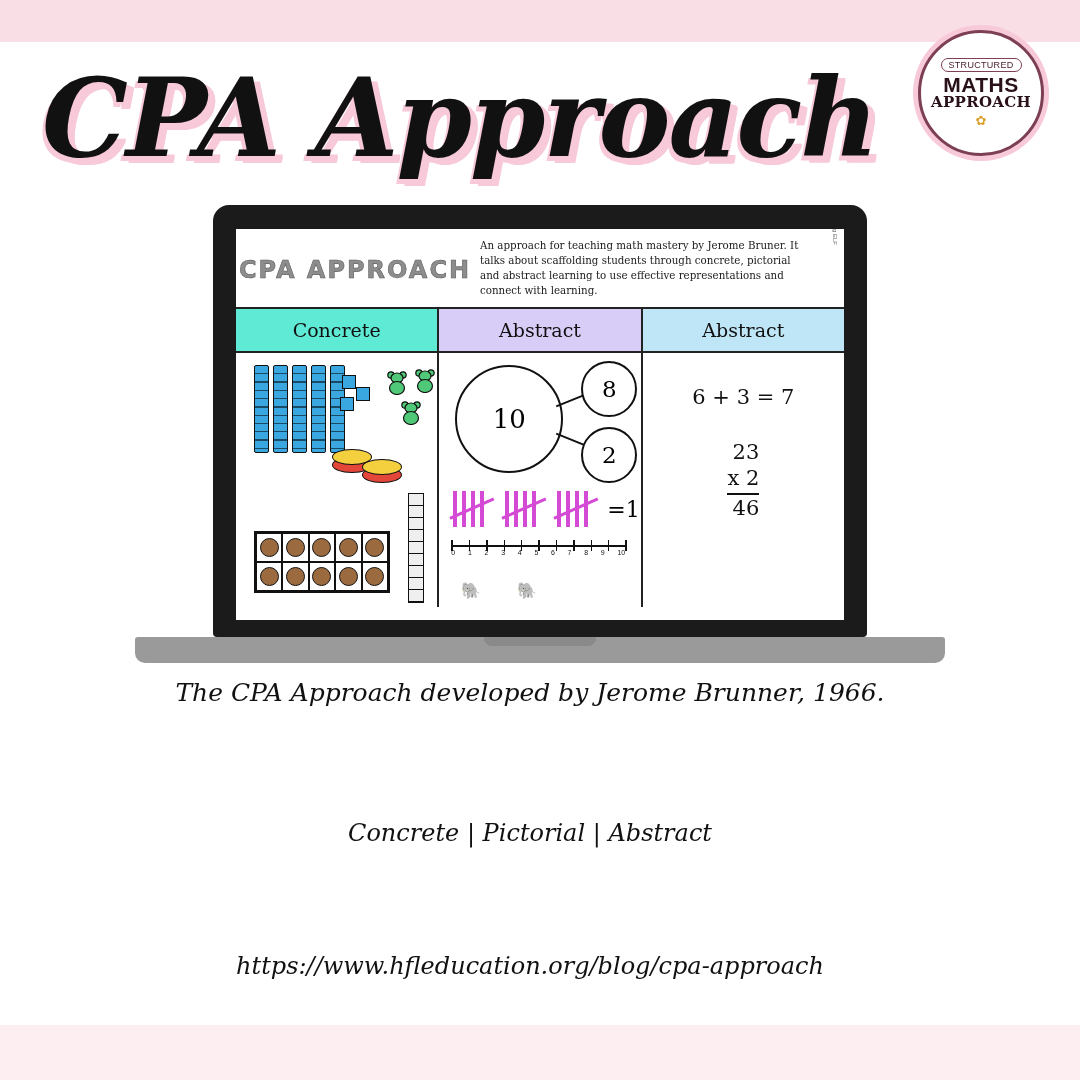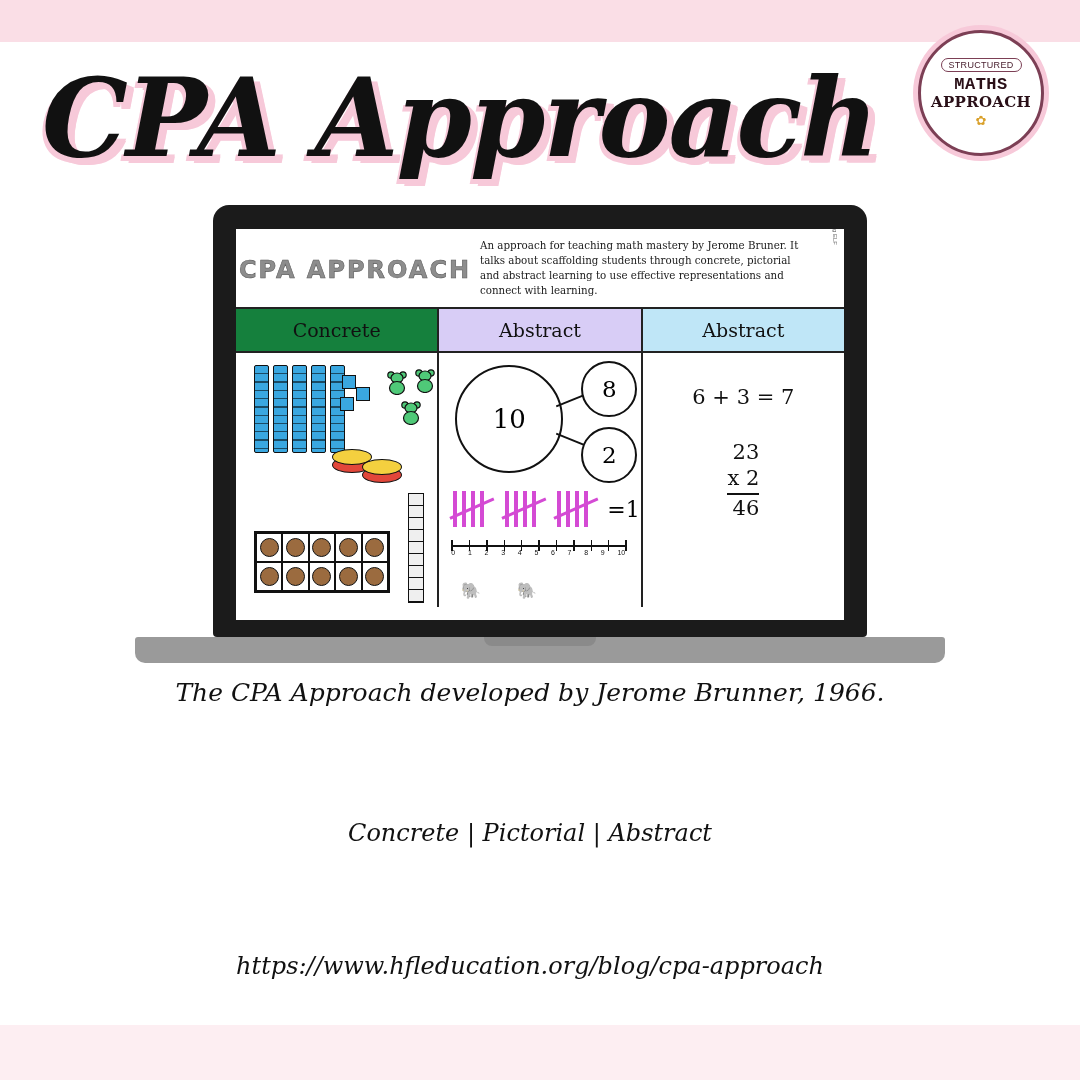--- a/index.html
+++ b/index.html
@@ -72,23 +72,23 @@
     font-size: 9px;
     letter-spacing: .3px;
     color: #4a2130;
     border: 1.5px solid #7c3f55;
     border-radius: 10px;
     padding: 1px 7px;
     margin-bottom: 3px;
     font-family: "Liberation Sans", sans-serif;
   }
   .logo-main {
-    font-family: Liberation Mono, monospace;
+    font-family: Liberation Sans, sans-serif;
     font-weight: bold;
-    font-size: 17px;
+    font-size: 21px;
     line-height: 19px;
     color: #2a1018;
     letter-spacing: .5px;
   }
   .logo-sub {
     font-family: "DejaVu Serif", serif;
     font-weight: bold;
     font-size: 15px;
     line-height: 17px;
     color: #2a1018;
@@ -189,21 +189,21 @@
     flex: 1 1 0;
     display: flex;
     align-items: center;
     justify-content: center;
     font-family: "DejaVu Serif", serif;
     font-size: 19px;
     color: #111;
     border-right: 2px solid #222;
   }
   .col-head:last-child { border-right: none; }
-  .ch-concrete { background: #15803d; }
+  .ch-concrete { background: #5eead4; }
   .ch-pictorial { background: #d8cdf6; }
   .ch-abstract { background: #bfe6f7; }
 
   .cols {
     display: flex;
     height: 254px;
   }
   .col {
     flex: 1 1 0;
     border-right: 2px solid #222;

